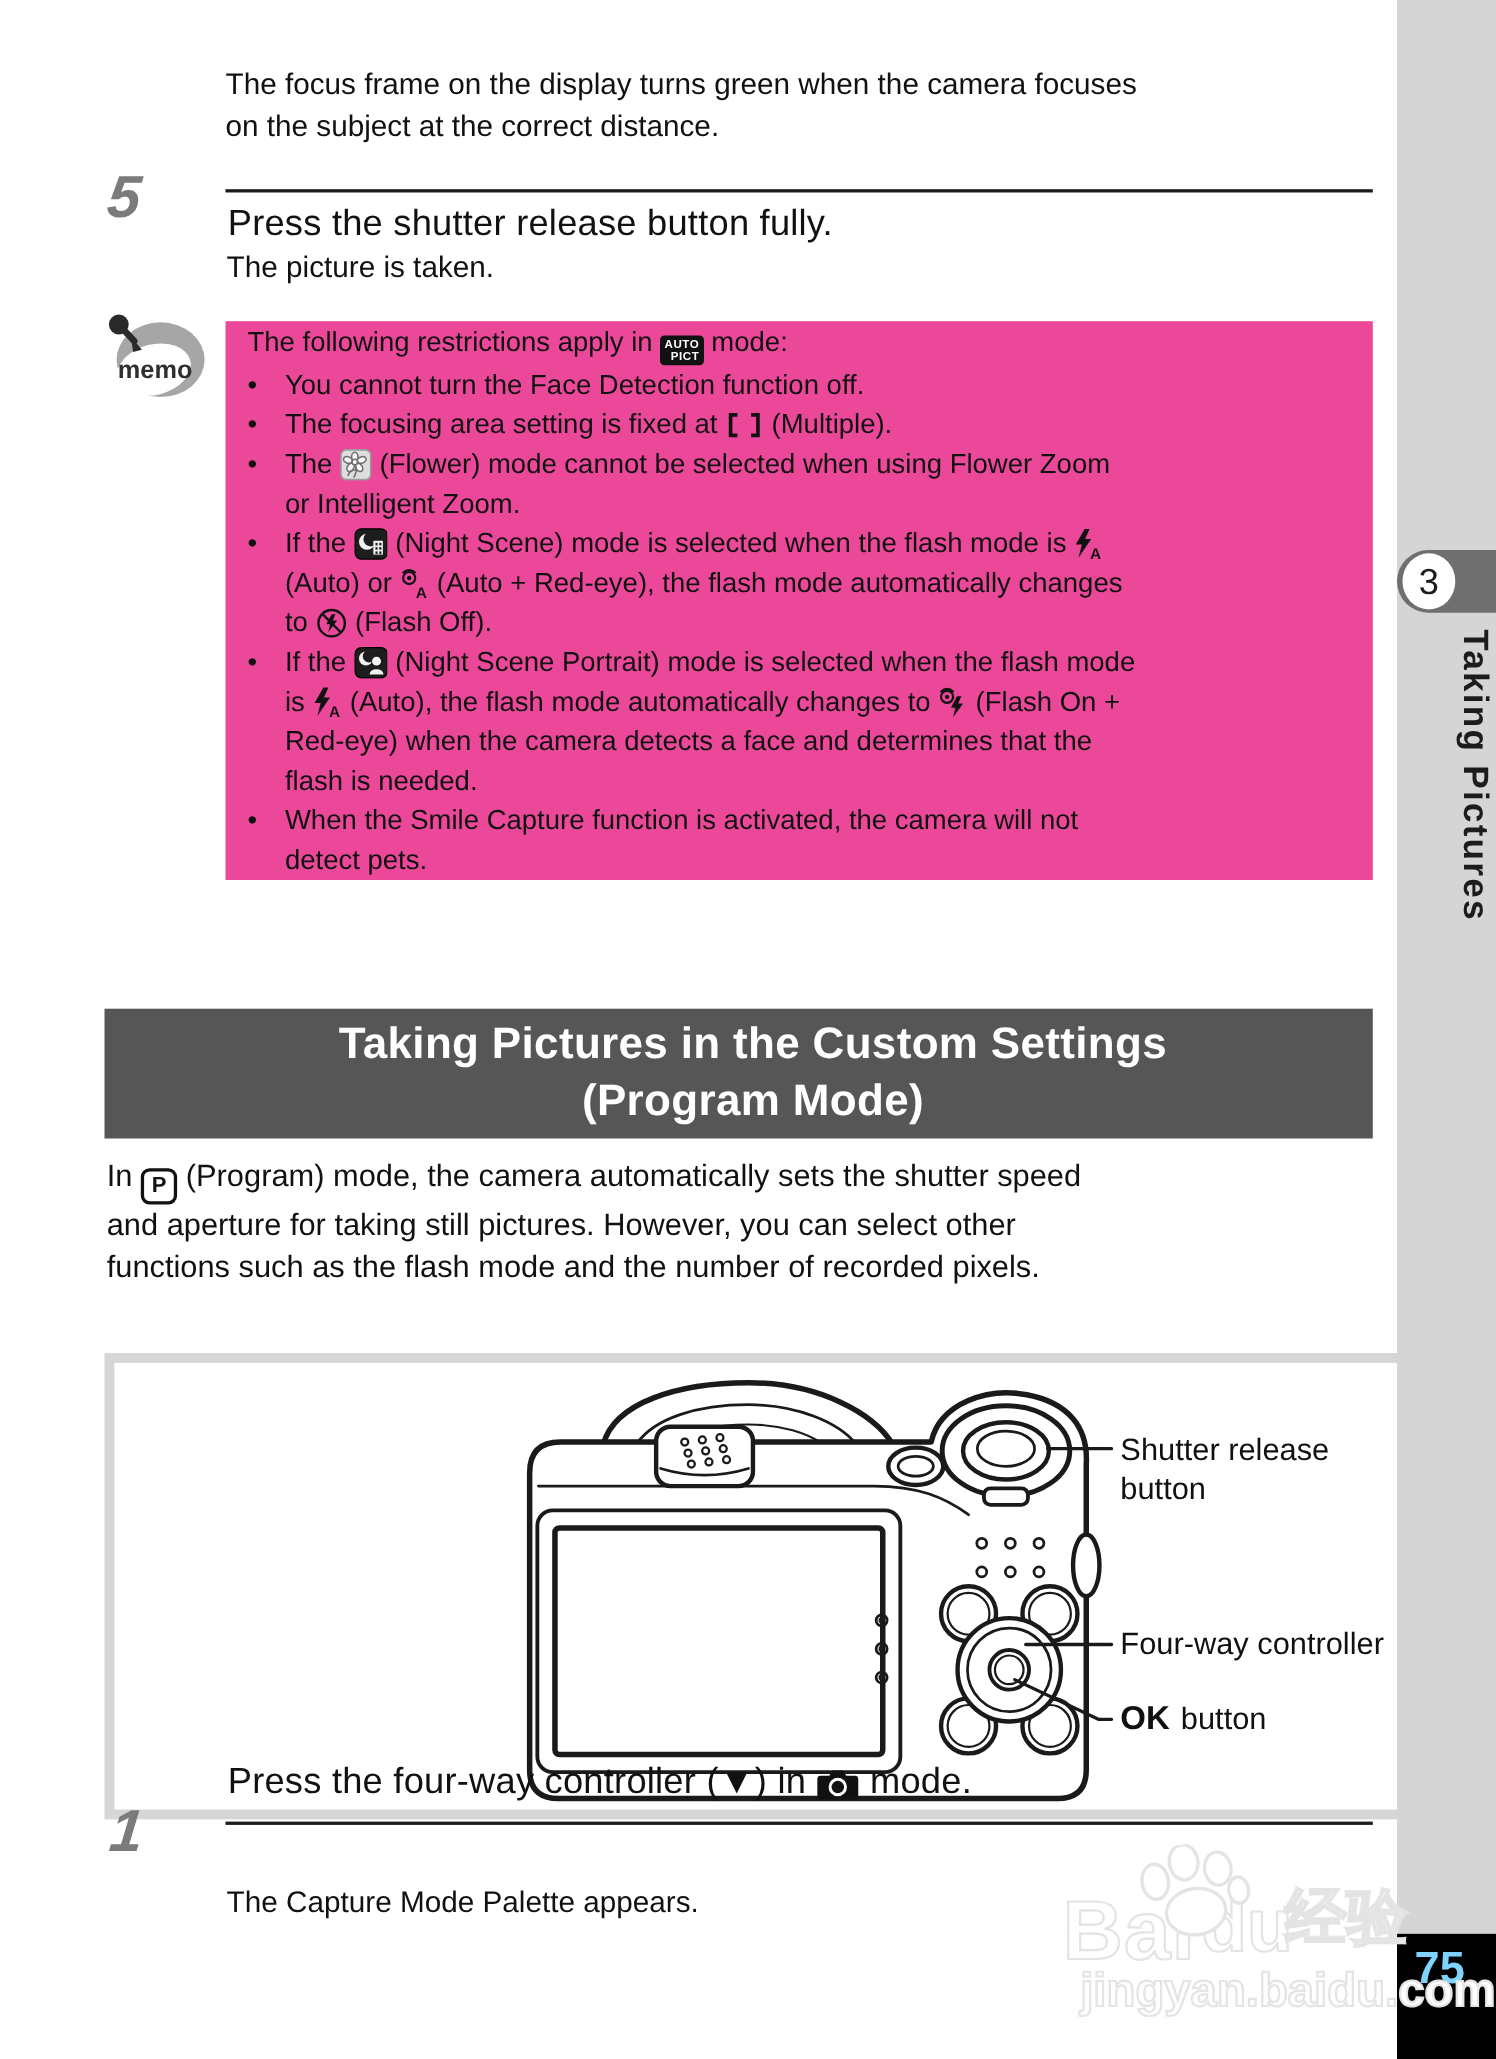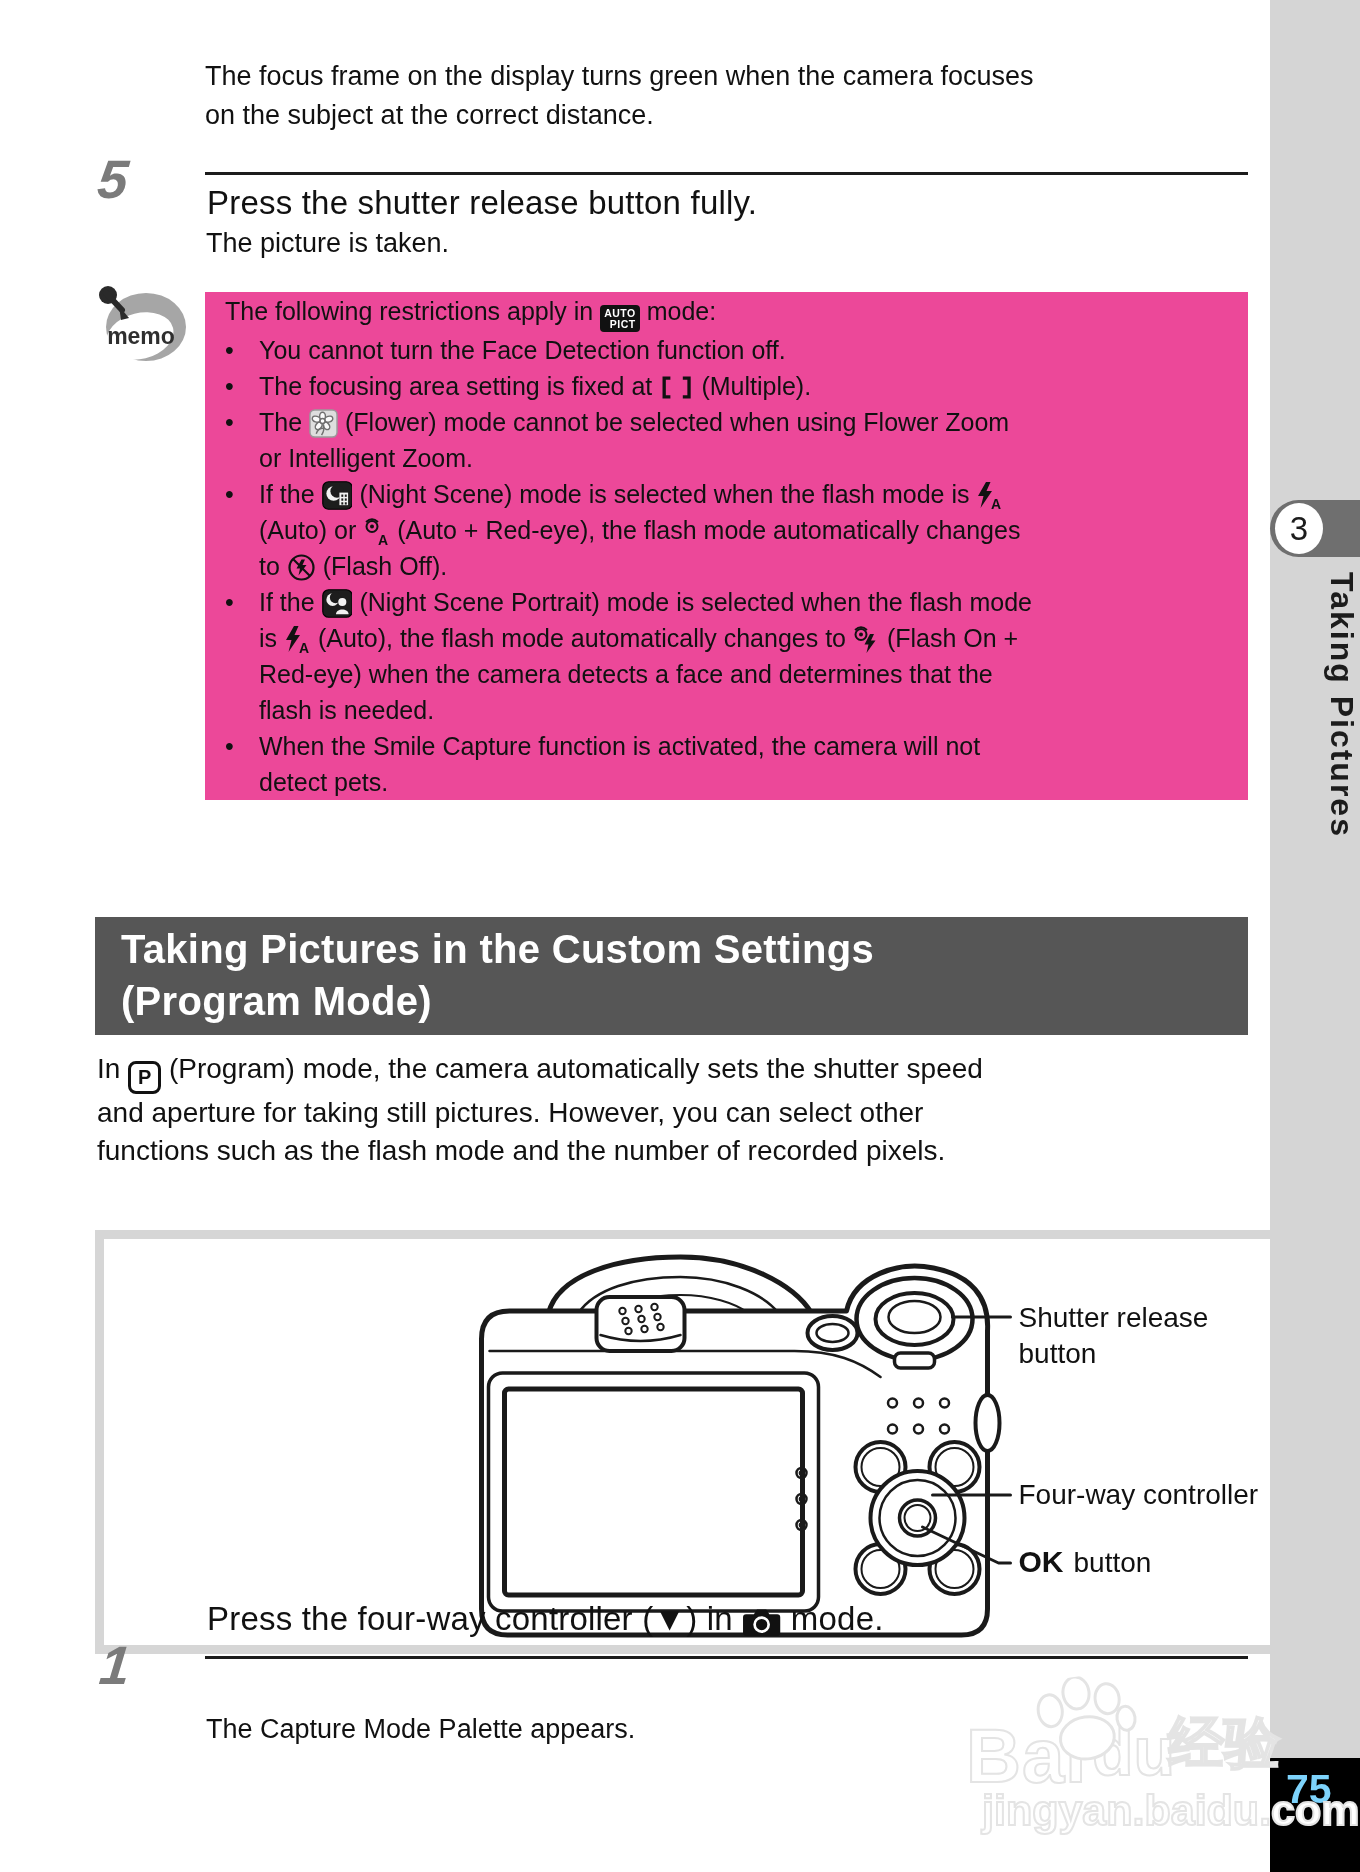--- a/index.html
+++ b/index.html
@@ -28,21 +28,21 @@
   .bdot{width:34px;flex:0 0 34px;}
   #memo-badge{left:92px;top:284px;width:100px;height:82px;}
   
   .ic{display:inline-block;vertical-align:-7px;}
   .ic svg{display:block;height:29px;width:auto;}
   .autopict{background:#111;color:#fff;border-radius:4px;padding:3px 4px 2px;font-size:10.5px;line-height:1.05;font-weight:bold;text-align:right;vertical-align:-8px;}
   .autopict span{display:block;letter-spacing:.5px;}
   .program{display:inline-flex;width:27px;height:27px;border:3px solid #111;border-radius:8px;align-items:center;justify-content:center;font-weight:bold;font-size:20px;vertical-align:-6px;background:#fff;}
   .capture-mode-icon svg{height:31px;vertical-align:-4px;}
   
-  #section-bar{left:95px;top:917px;width:1153px;height:118px;background:#565656;color:#fff;box-sizing:border-box;padding:6px 0 0 26px;font-size:40px;font-weight:bold;line-height:52px;letter-spacing:.3px;}
+  #section-bar{left:95px;top:917px;width:1153px;height:118px;background:#565656;color:#fff;box-sizing:border-box;padding:6px 0 0 26px;font-size:40px;font-weight:bold;line-height:52px;letter-spacing:.3px;text-align:center;}
   
   #program-para{left:97px;top:1050px;font-size:28px;line-height:38px;}
   
   #figure{left:95px;top:1230px;width:1278px;height:424px;border:9px solid #d6d6d6;box-sizing:border-box;background:#fff;}
   #figure svg{display:block;width:100%;height:100%;}
   
   #sidebar{left:1270px;top:0;width:90px;height:1758px;background:#d5d5d5;}
   #chapter-tab{left:1270px;top:500px;width:90px;height:57px;background:#6f6f6f;border-radius:29px 0 0 29px;}
   #chapter-circle{position:absolute;left:5px;top:3px;width:48px;height:51px;background:#fff;border-radius:50%;
      display:flex;align-items:center;justify-content:center;font-size:33px;color:#1c1c1c;}

